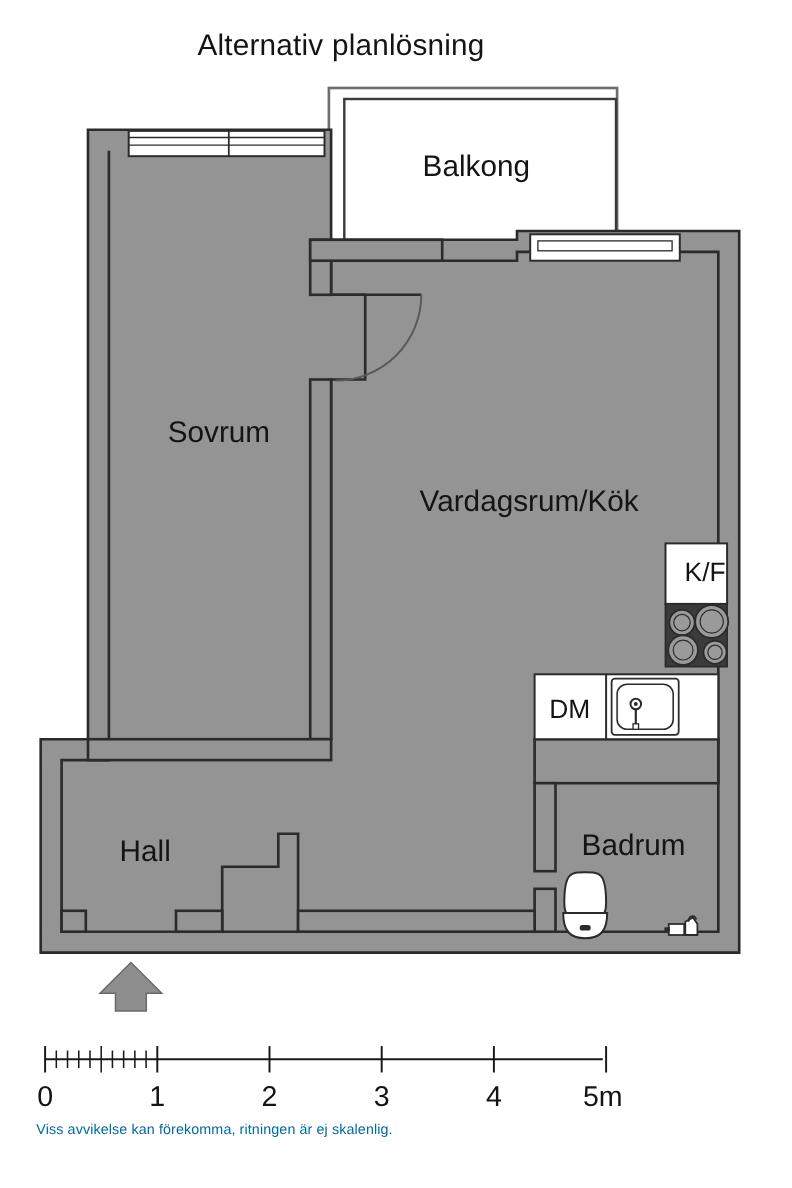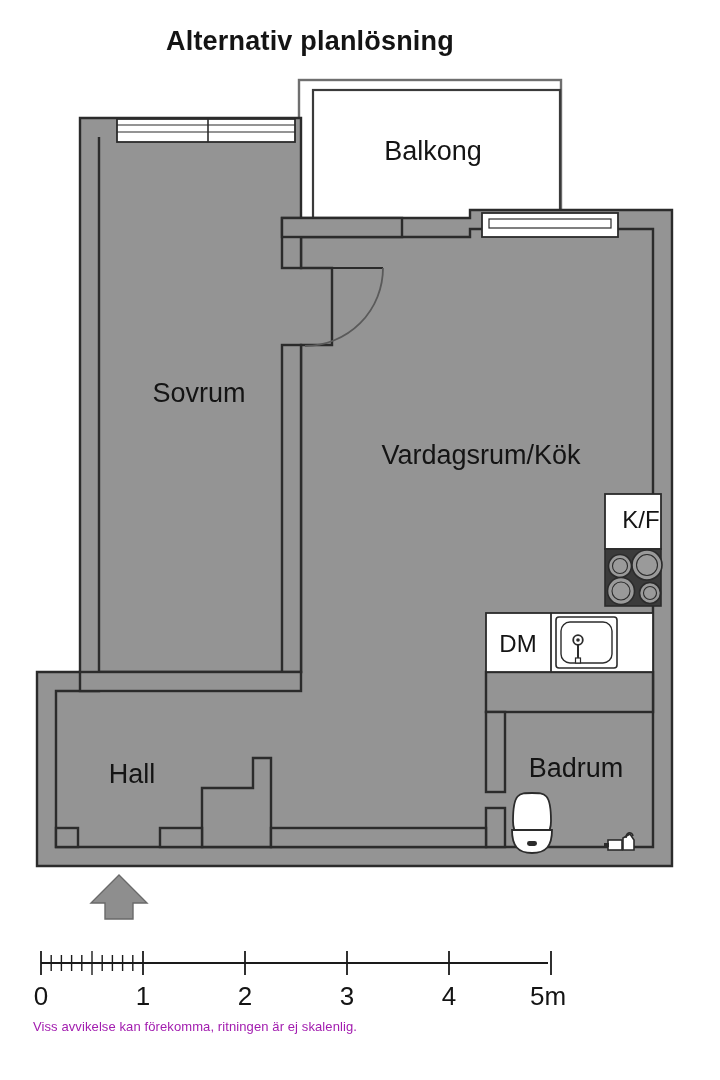--- a/index.html
+++ b/index.html
@@ -15,21 +15,21 @@
     color: #1a1a1a;
     overflow: hidden;
   }
   #plan-title {
     position: absolute;
     top: 26px;
     left: 0;
     width: 620px;
     text-align: center;
     font-size: 27px;
-    font-weight: 700;
+    font-weight: 400;
     letter-spacing: 0.2px;
     color: #141414;
   }
   #floorplan-canvas {
     position: absolute;
     top: 0;
     left: 0;
     width: 720px;
     height: 1080px;
   }
@@ -37,21 +37,21 @@
     font-family: "Liberation Sans", sans-serif;
     fill: #141414;
     text-anchor: middle;
     dominant-baseline: middle;
   }
   #disclaimer {
     position: absolute;
     left: 33px;
     top: 1019px;
     font-size: 13px;
-    color: #a21caf;
+    color: #0369a1;
     letter-spacing: 0.1px;
   }
   .scale-num {
     font-family: "Liberation Sans", sans-serif;
     fill: #141414;
     font-size: 26px;
     text-anchor: middle;
   }
 </style>
 </head>

